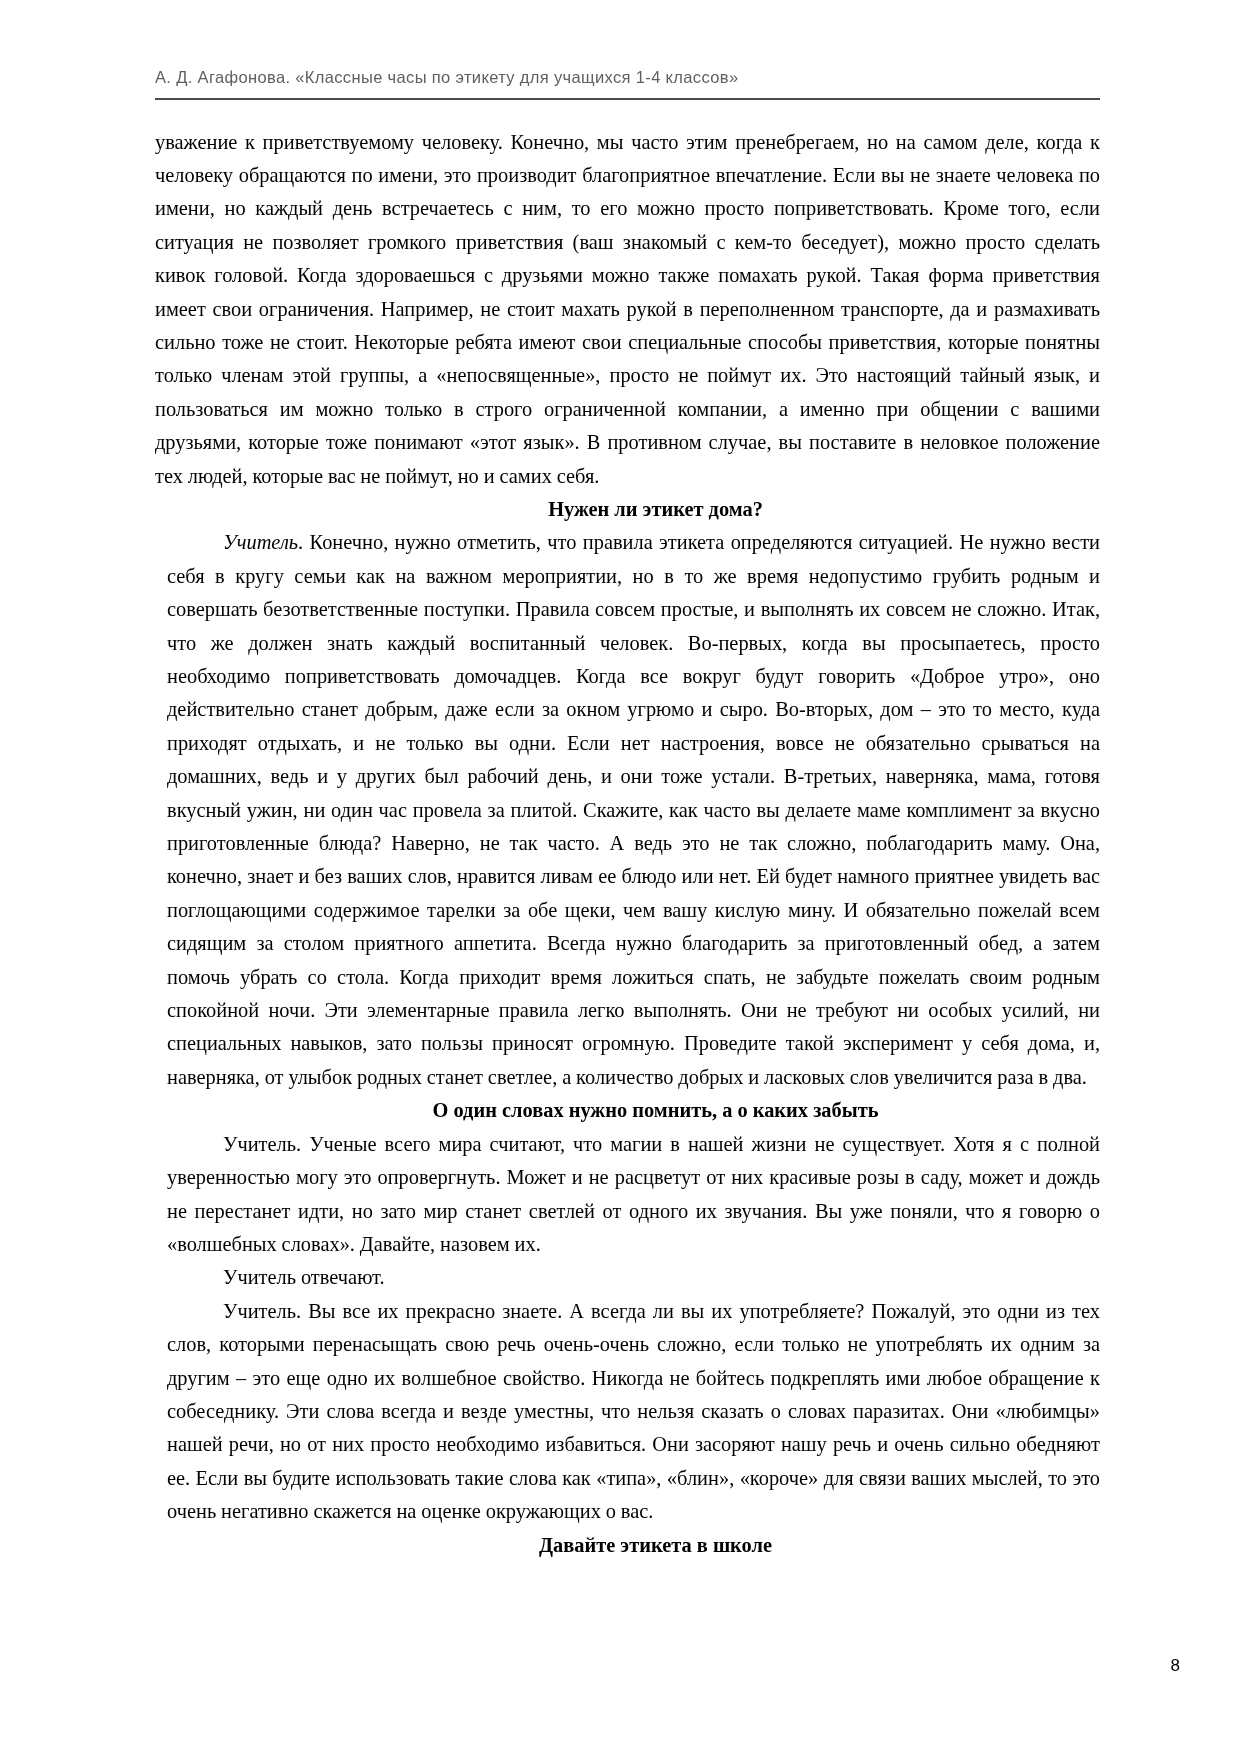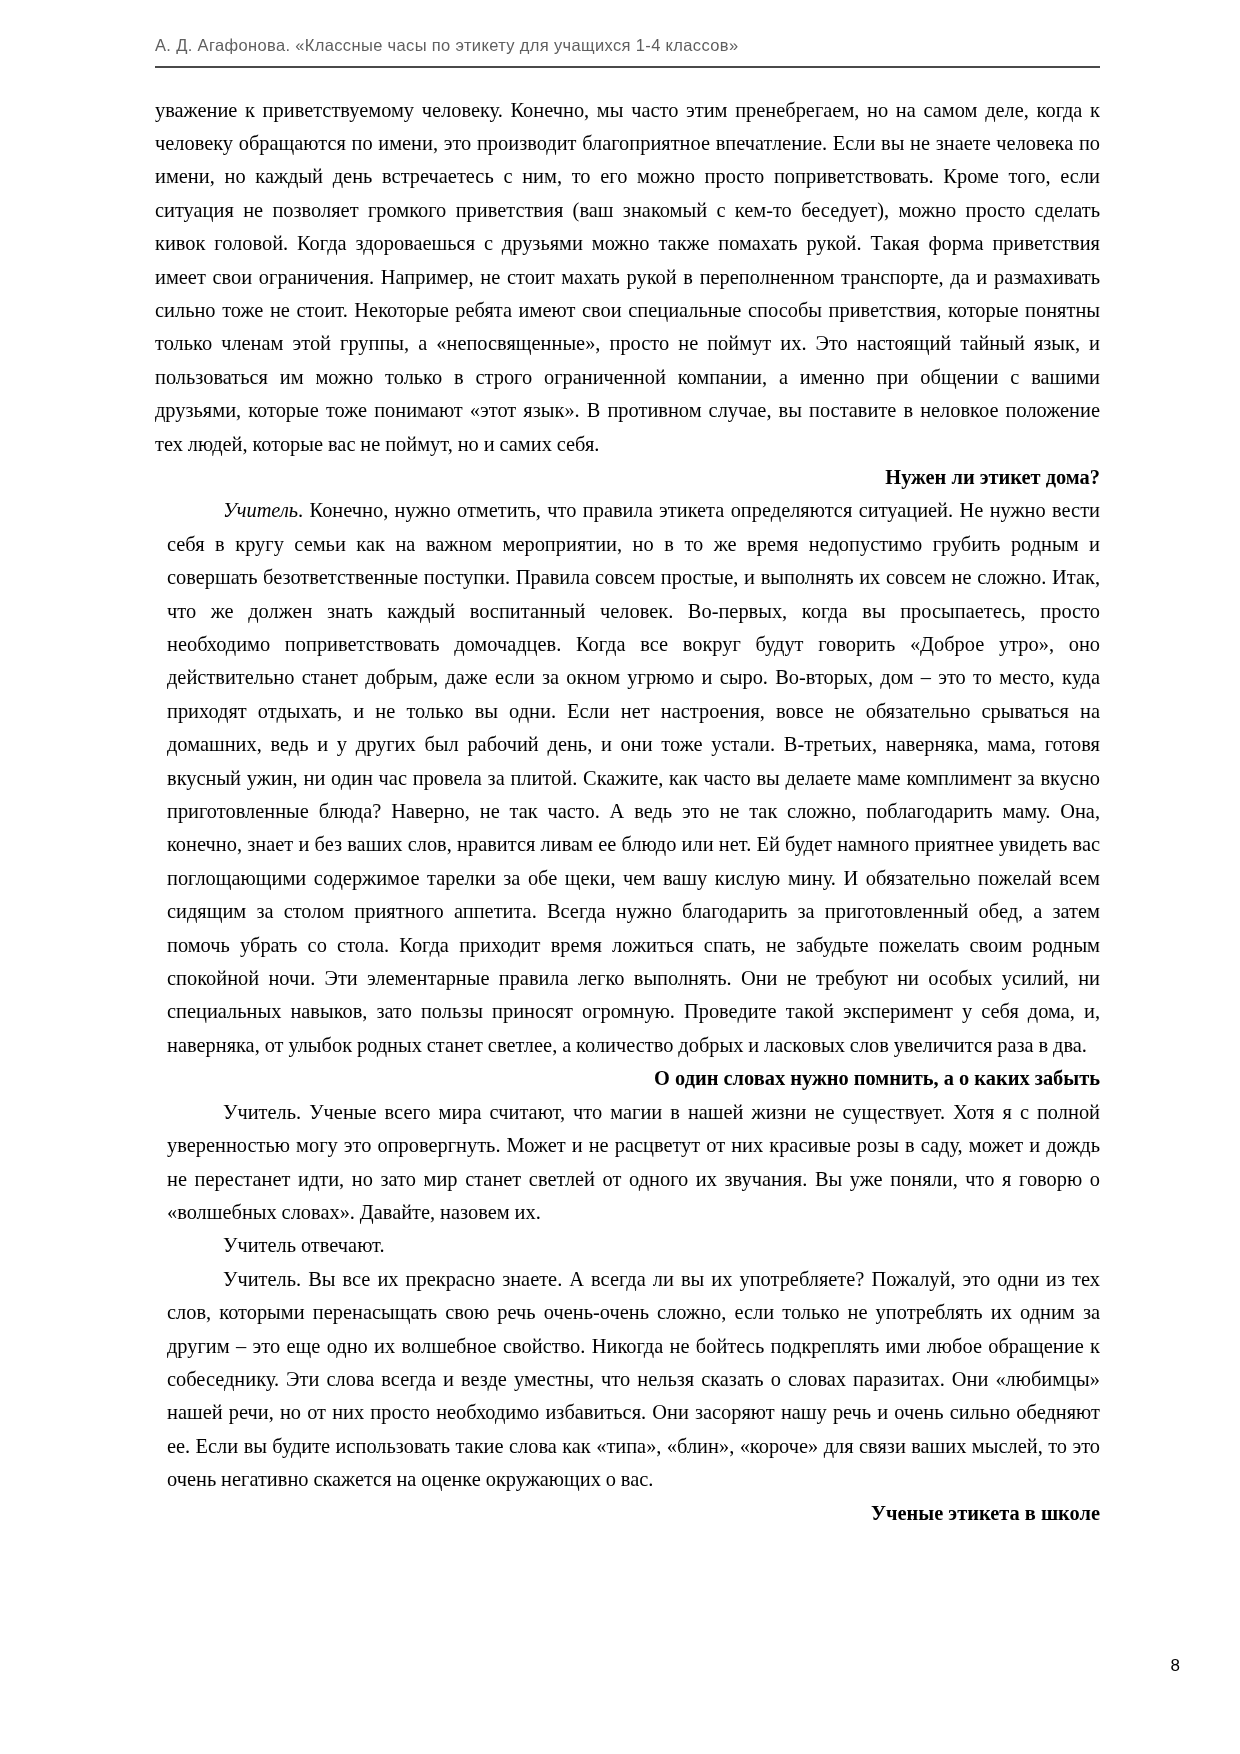--- a/index.html
+++ b/index.html
@@ -22,21 +22,21 @@
     overflow: hidden;
   }
   .content {
     position: absolute;
     left: 155px;
     top: 0;
     width: 945px;
   }
   
   .runhead {
-    padding-top: 36px;
+    padding-top: 68px;
   }
   .runhead-text {
     font-family: "Liberation Sans", "DejaVu Sans", sans-serif;
     font-size: 16.5px;
     letter-spacing: 0.35px;
     color: #5f5f5f;
     white-space: nowrap;
   }
   .runhead-rule {
     margin-top: 11px;
@@ -67,21 +67,21 @@
   }
   .speaker-italic {
     font-style: italic;
   }
   h2.heading {
     margin: 0;
     font-size: 20.4px;
     line-height: 33.4px;
     font-weight: bold;
     text-indent: 56px;
-    text-align: right;
+    text-align: center;
   }
   
   .folio {
     position: absolute;
     right: 60px;
     bottom: 78px;
     font-family: "Liberation Sans", "DejaVu Sans", sans-serif;
     font-size: 17px;
     color: #000000;
   }
@@ -107,20 +107,20 @@
       <p class="para indent"><span class="speaker-italic">Учитель</span><span>. Конечно, нужно отметить, что правила этикета определяются ситуацией. Не нужно вести себя в кругу семьи как на важном мероприятии, но в то же время недопустимо грубить родным и совершать безответственные поступки. Правила совсем простые, и выполнять их совсем не сложно. Итак, что же должен знать каждый воспитанный человек. Во-первых, когда вы просыпаетесь, просто необходимо поприветствовать домочадцев. Когда все вокруг будут говорить «Доброе утро», оно действительно станет добрым, даже если за окном угрюмо и сыро. Во-вторых, дом – это то место, куда приходят отдыхать, и не только вы одни. Если нет настроения, вовсе не обязательно срываться на домашних, ведь и у других был рабочий день, и они тоже устали. В-третьих, наверняка, мама, готовя вкусный ужин, ни один час провела за плитой. Скажите, как часто вы делаете маме комплимент за вкусно приготовленные блюда? Наверно, не так часто. А ведь это не так сложно, поблагодарить маму. Она, конечно, знает и без ваших слов, нравится ливам ее блюдо или нет. Ей будет намного приятнее увидеть вас поглощающими содержимое тарелки за обе щеки, чем вашу кислую мину. И обязательно пожелай всем сидящим за столом приятного аппетита. Всегда нужно благодарить за приготовленный обед, а затем помочь убрать со стола. Когда приходит время ложиться спать, не забудьте пожелать своим родным спокойной ночи. Эти элементарные правила легко выполнять. Они не требуют ни особых усилий, ни специальных навыков, зато пользы приносят огромную. Проведите такой эксперимент у себя дома, и, наверняка, от улыбок родных станет светлее, а количество добрых и ласковых слов увеличится раза в два.</span></p>
 
       <h2 class="heading">О один словах нужно помнить, а о каких забыть</h2>
 
       <p class="para indent">Учитель. Ученые всего мира считают, что магии в нашей жизни не существует. Хотя я с полной уверенностью могу это опровергнуть. Может и не расцветут от них красивые розы в саду, может и дождь не перестанет идти, но зато мир станет светлей от одного их звучания. Вы уже поняли, что я говорю о «волшебных словах». Давайте, назовем их.</p>
 
       <p class="para indent">Учитель отвечают.</p>
 
       <p class="para indent">Учитель. Вы все их прекрасно знаете. А всегда ли вы их употребляете? Пожалуй, это одни из тех слов, которыми перенасыщать свою речь очень-очень сложно, если только не употреблять их одним за другим – это еще одно их волшебное свойство. Никогда не бойтесь подкреплять ими любое обращение к собеседнику. Эти слова всегда и везде уместны, что нельзя сказать о словах паразитах. Они «любимцы» нашей речи, но от них просто необходимо избавиться. Они засоряют нашу речь и очень сильно обедняют ее. Если вы будите использовать такие слова как «типа», «блин», «короче» для связи ваших мыслей, то это очень негативно скажется на оценке окружающих о вас.</p>
 
-      <h2 class="heading">Ученые этикета в школе</h2>
+      <h2 class="heading">Давайте этикета в школе</h2>
 
     </div>
   </div>
 
   <div class="folio">8</div>
 
 </div>
 
 </body></html>

